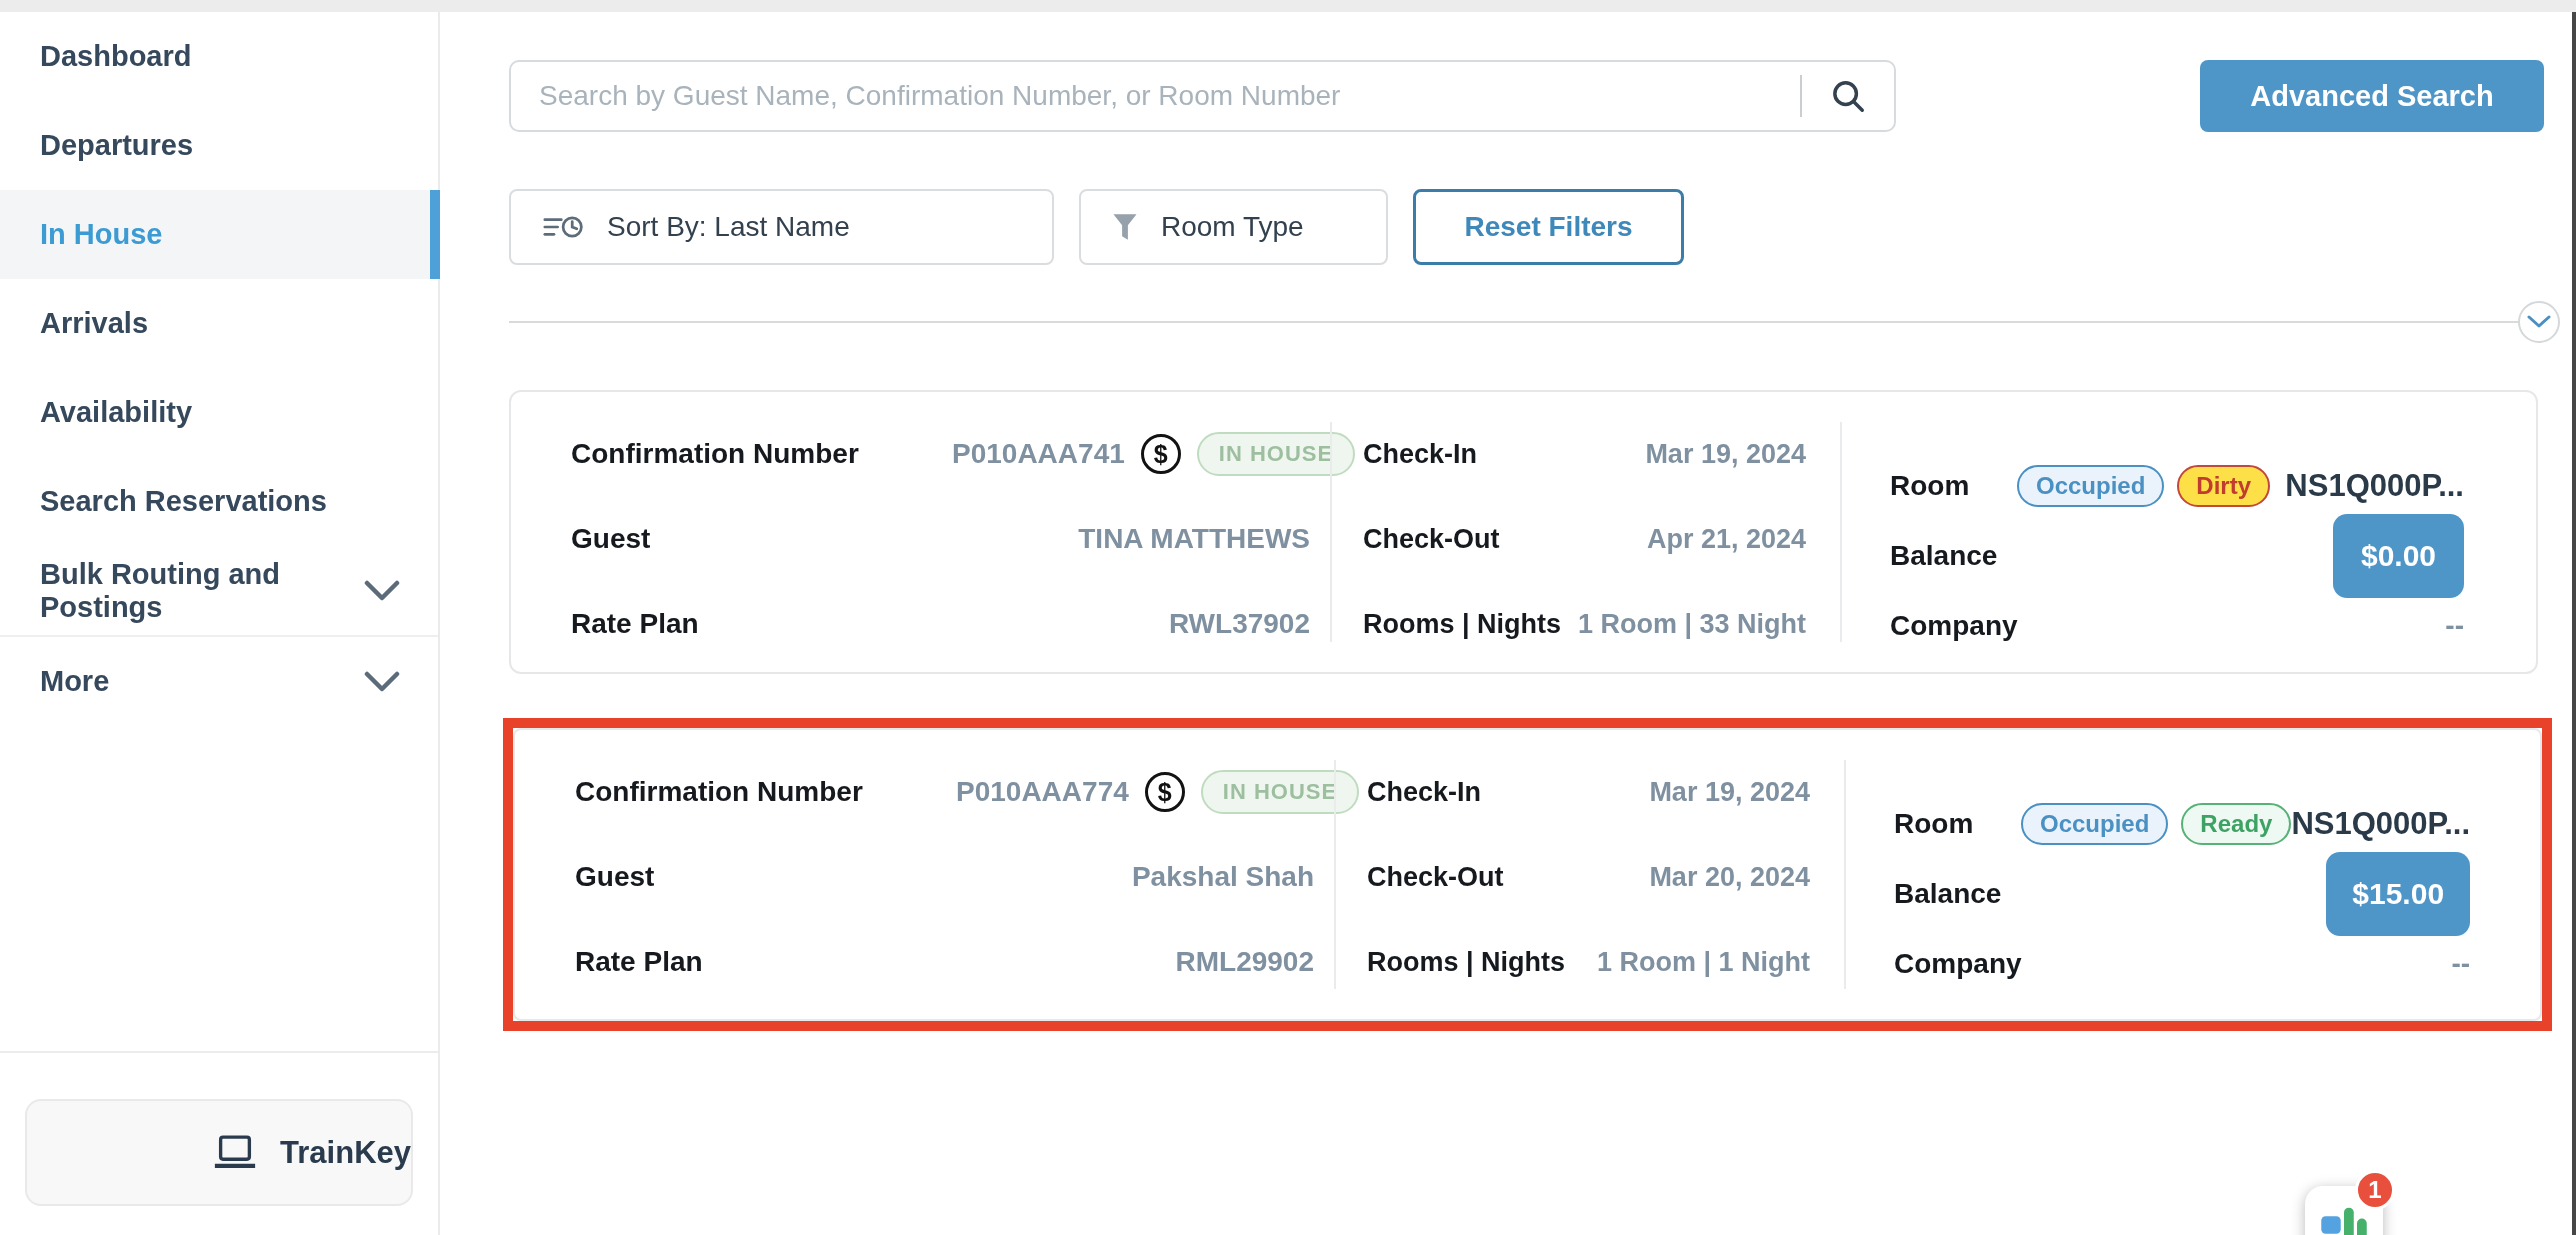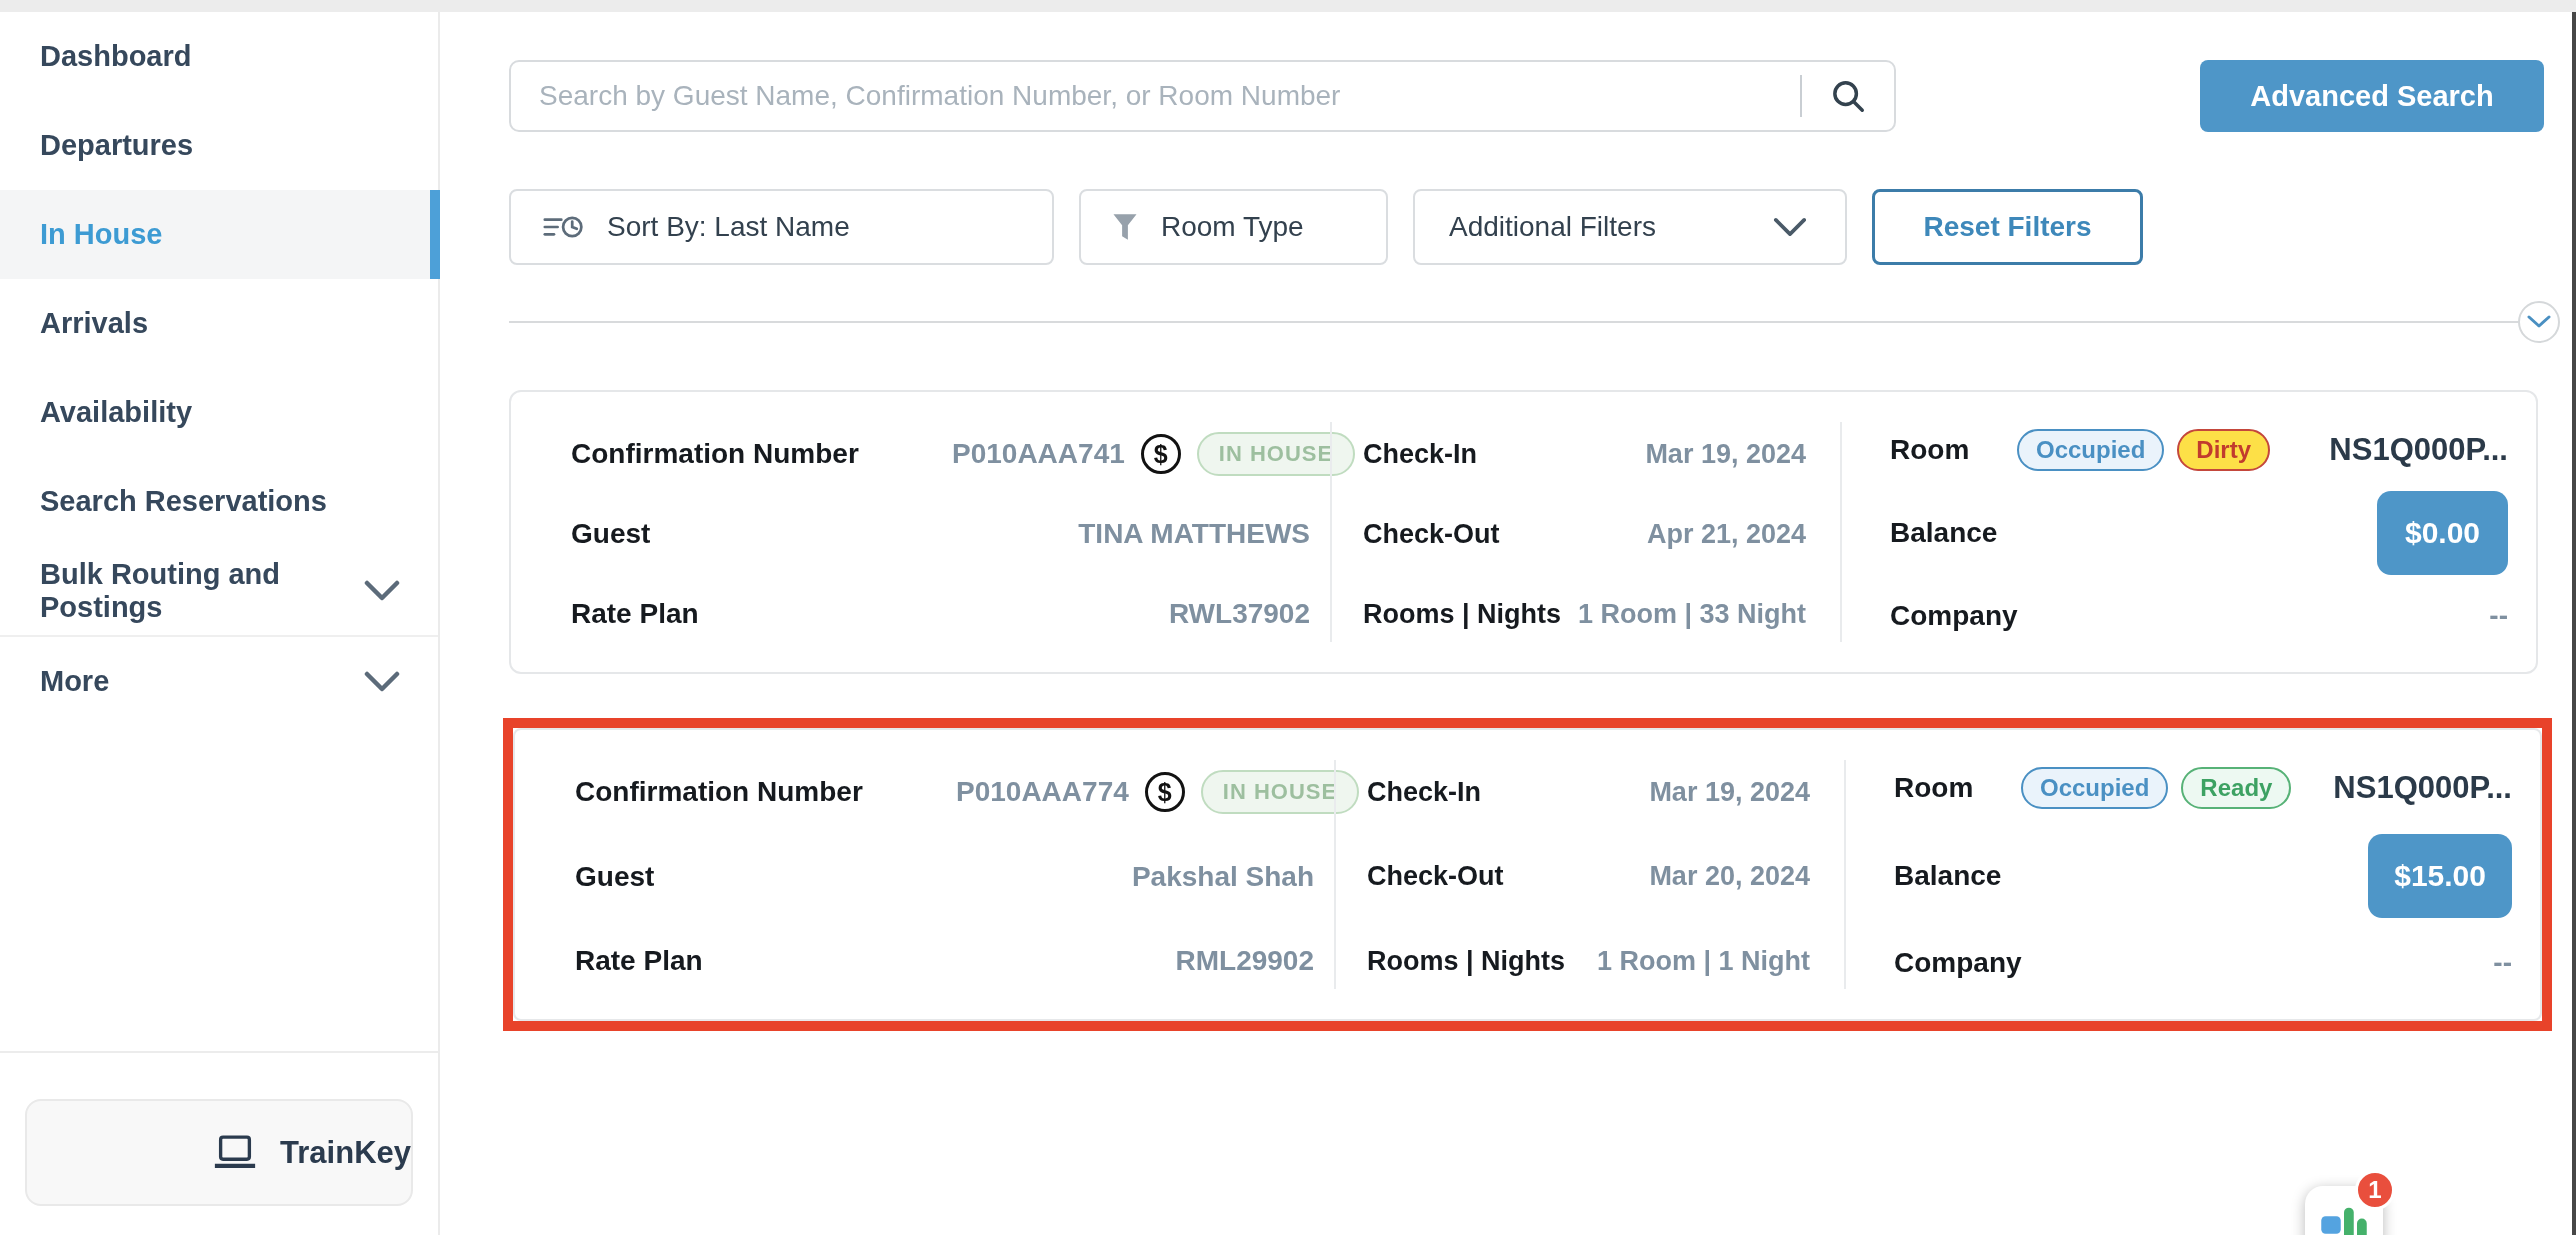--- a/index.html
+++ b/index.html
@@ -50,21 +50,21 @@
   
   .res-card { position: relative; background: #fff; border: 2px solid #e5e7e9; border-radius: 12px; display: grid; grid-template-columns: 819px 510px 1fr; }
   .card-1 { position: absolute; left: 30px; top: 378px; width: 2029px; height: 284px; }
   .highlight-frame { position: absolute; left: 24px; top: 706px; width: 2049px; height: 313px; border: 10px solid var(--highlight-red, #e8432a); background: #fff; }
   .highlight-frame .res-card { width: 100%; height: 100%; border-radius: 8px; border: 2px solid #e6e8ea; }
   .v-div { position: absolute; top: 30px; bottom: 30px; width: 2px; background: #e9ebed; }
   .v-div.d1 { left: 819px; } .v-div.d2 { left: 1329px; }
   .col { display: flex; flex-direction: column; justify-content: space-between; }
   .col1 { padding: 34px 20px 30px 60px; }
   .col2 { padding: 34px 34px 30px 33px; }
-  .col3 { padding: 30px 28px 28px 50px; }
+  .col3 { padding: 30px 72px 28px 50px; margin-top: 36px; }
   .field { display: flex; align-items: center; min-height: 56px; justify-content: space-between; }
   .label { font-size: 28px; font-weight: 700; color: #161a1f; }
   .value { font-size: 28px; font-weight: 600; color: #7f90a0; }
   .col1 .label { width: 381px; flex-shrink: 0; }
   .val-group { display: flex; align-items: center; gap: 16px; }
   .dollar-icon { width: 40px; height: 40px; border: 3px solid #121212; border-radius: 50%; display: flex; align-items: center; justify-content: center; font-size: 25px; font-weight: 700; color: #121212; cursor: pointer; flex-shrink: 0; }
   .inhouse-pill { border: 2px solid #c0dcc0; background: #eff6ef; color: var(--inhouse-green, #9dbf9f); font-size: 22px; font-weight: 600; letter-spacing: 1px; padding: 7px 20px; border-radius: 994px; white-space: nowrap; }
   .col2 .field { justify-content: space-between; }
   .col2 .label, .col2 .value { font-size: 27px; }
   .pill { border-radius: 994px; font-size: 24px; font-weight: 600; padding: 5px 17px; border: 2px solid; white-space: nowrap; }
@@ -168,28 +168,20 @@
       <span>Sort By: Last Name</span>
     </div>
     <div class="filter-btn btn-roomtype">
       <span class="f-icon">
         <svg viewBox="0 0 24 26" width="28" height="30" fill="#97a1ab">
             <path d="M2 2h20l-7.5 9.5V24l-5-3v-9.5z"></path>
           </svg>
       </span>
       <span>Room Type</span>
     </div>
-    <div class="filter-btn btn-additional">
-      <span>Additional Filters</span>
-      <span class="chev">
-        <svg viewBox="0 0 24 14" width="34" height="20">
-            <polyline points="2,2 12,12 22,2" fill="none" stroke="currentColor" stroke-width="2.6" stroke-linecap="round" stroke-linejoin="round"></polyline>
-          </svg>
-      </span>
-    </div>
     <div class="filter-btn btn-reset">
       <span>Reset Filters</span>
     </div>
   </div>
 
   <div class="collapse-divider">
     <span class="line"></span>
     <span class="circle">
       <svg viewBox="0 0 24 14" width="24" height="14">
           <polyline points="2,2 12,11 22,2" fill="none" stroke="currentColor" stroke-width="3" stroke-linecap="round" stroke-linejoin="round"></polyline>

